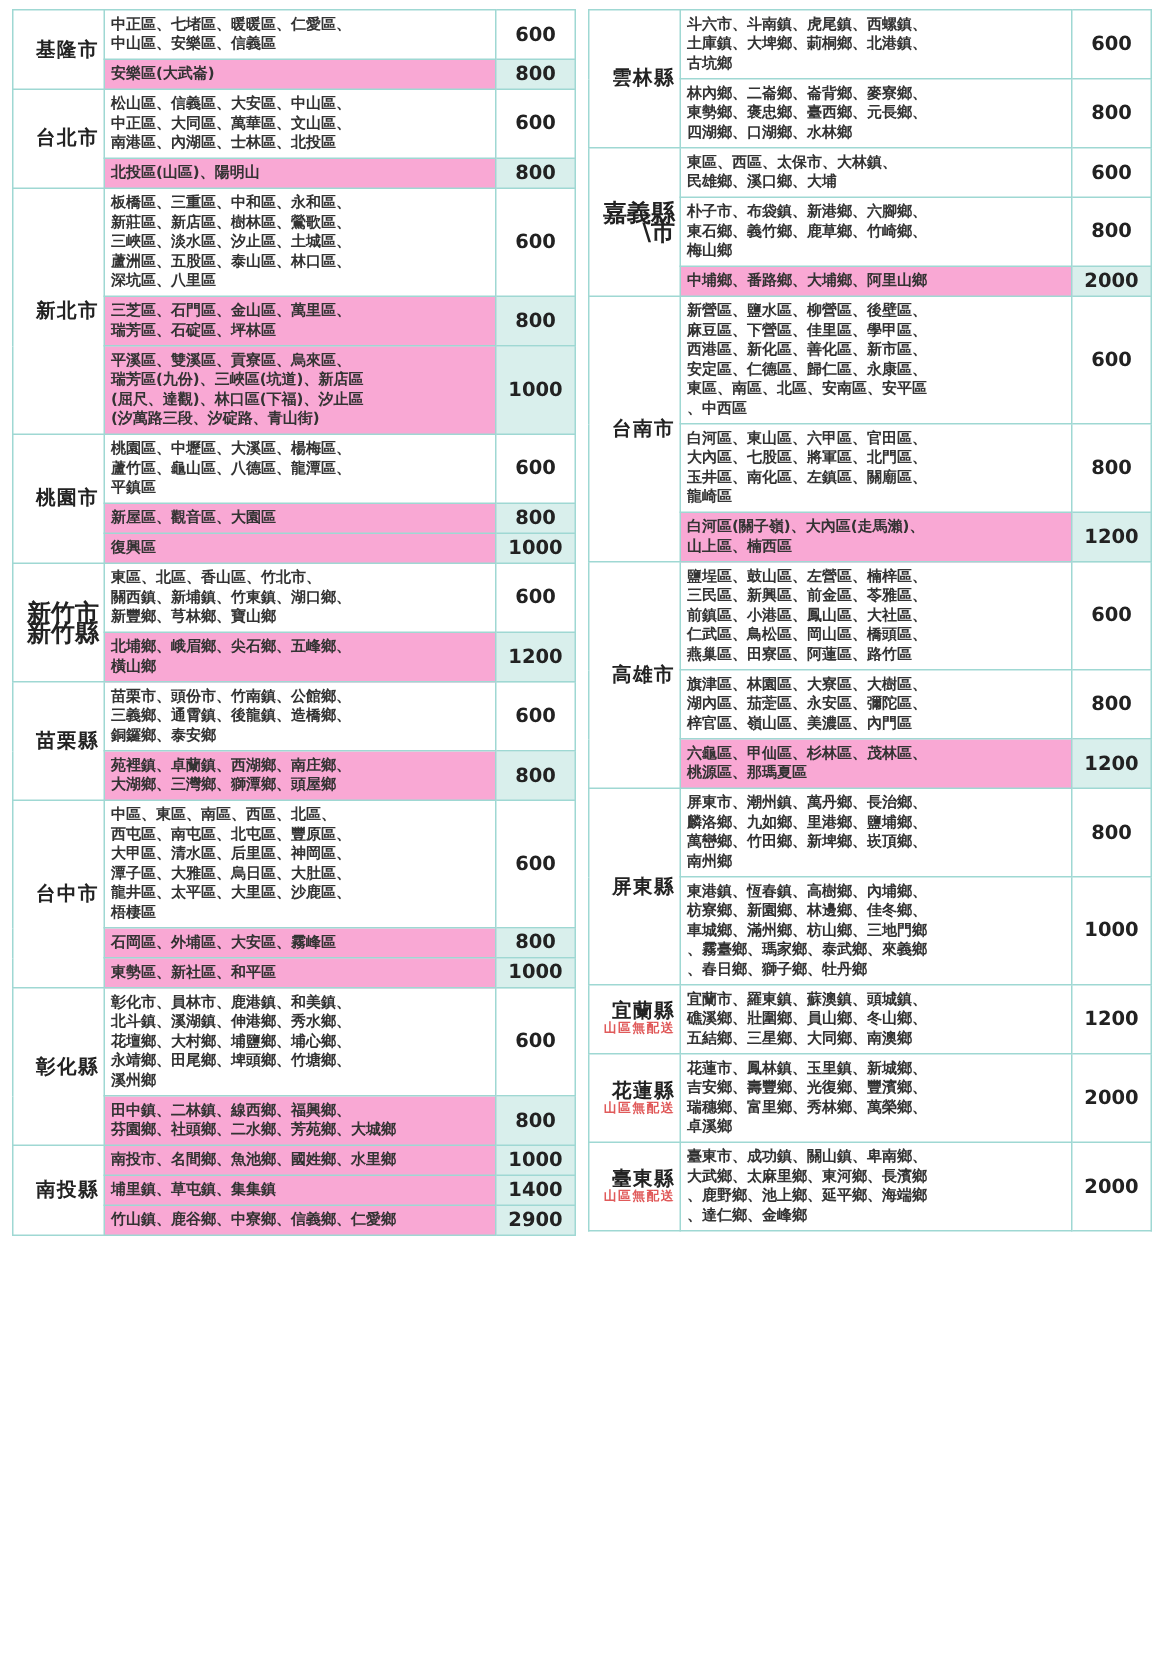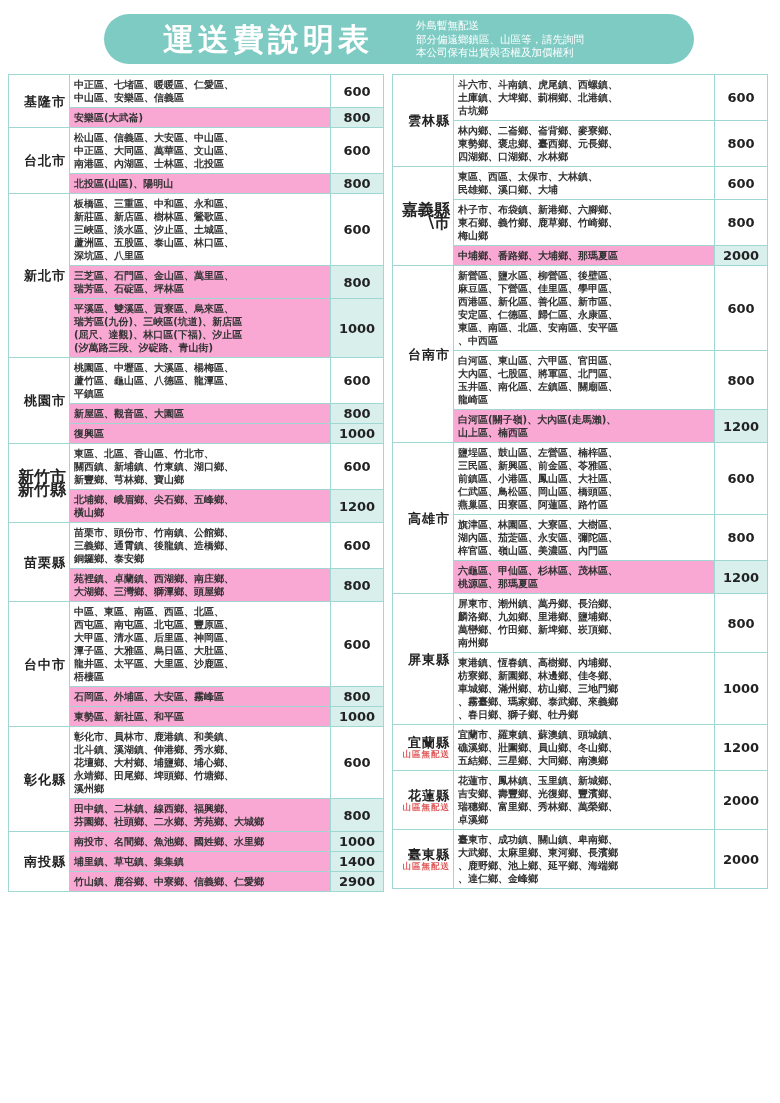--- a/index.html
+++ b/index.html
@@ -54,29 +54,20 @@
     width:46px;text-align:center;font-size:13px;font-weight:bold;color:#222;
   }
   td.fee.shaded{background:#d9efec;}
   .sub{font-size:8.5px;color:#e05a5a;display:block;line-height:10px;}
 </style>
 </head>
 <body>
 
 <div class="page">
 
-  <div class="header">
-    <div class="header-bar"></div>
-    <div class="header-title">運送費說明表</div>
-    <div class="header-note">
-      <div>外島暫無配送</div>
-      <div>部分偏遠鄉鎮區、山區等，請先詢問</div>
-      <div>本公司保有出貨與否權及加價權利</div>
-    </div>
-  </div>
 
   <div class="cols">
     <div class="col">
       <table>
           <tbody id="left-body">
             <tr>
               <td class="region" rowspan="2">
                 <div>基隆市</div>
               </td>
               <td class="area">中正區、七堵區、暖暖區、仁愛區、<br>中山區、安樂區、信義區</td>
@@ -212,21 +203,21 @@
                 <div>嘉義縣\市</div>
               </td>
               <td class="area">東區、西區、太保市、大林鎮、<br>民雄鄉、溪口鄉、大埔</td>
               <td class="fee">600</td>
             </tr>
             <tr>
               <td class="area">朴子市、布袋鎮、新港鄉、六腳鄉、<br>東石鄉、義竹鄉、鹿草鄉、竹崎鄉、<br>梅山鄉</td>
               <td class="fee">800</td>
             </tr>
             <tr>
-              <td class="area shaded">中埔鄉、番路鄉、大埔鄉、那瑪夏區</td>
+              <td class="area shaded">中埔鄉、番路鄉、大埔鄉、阿里山鄉</td>
               <td class="fee shaded">2000</td>
             </tr>
             <tr>
               <td class="region" rowspan="3">
                 <div>台南市</div>
               </td>
               <td class="area">新營區、鹽水區、柳營區、後壁區、<br>麻豆區、下營區、佳里區、學甲區、<br>西港區、新化區、善化區、新市區、<br>安定區、仁德區、歸仁區、永康區、<br>東區、南區、北區、安南區、安平區<br>、中西區</td>
               <td class="fee">600</td>
             </tr>
             <tr>

